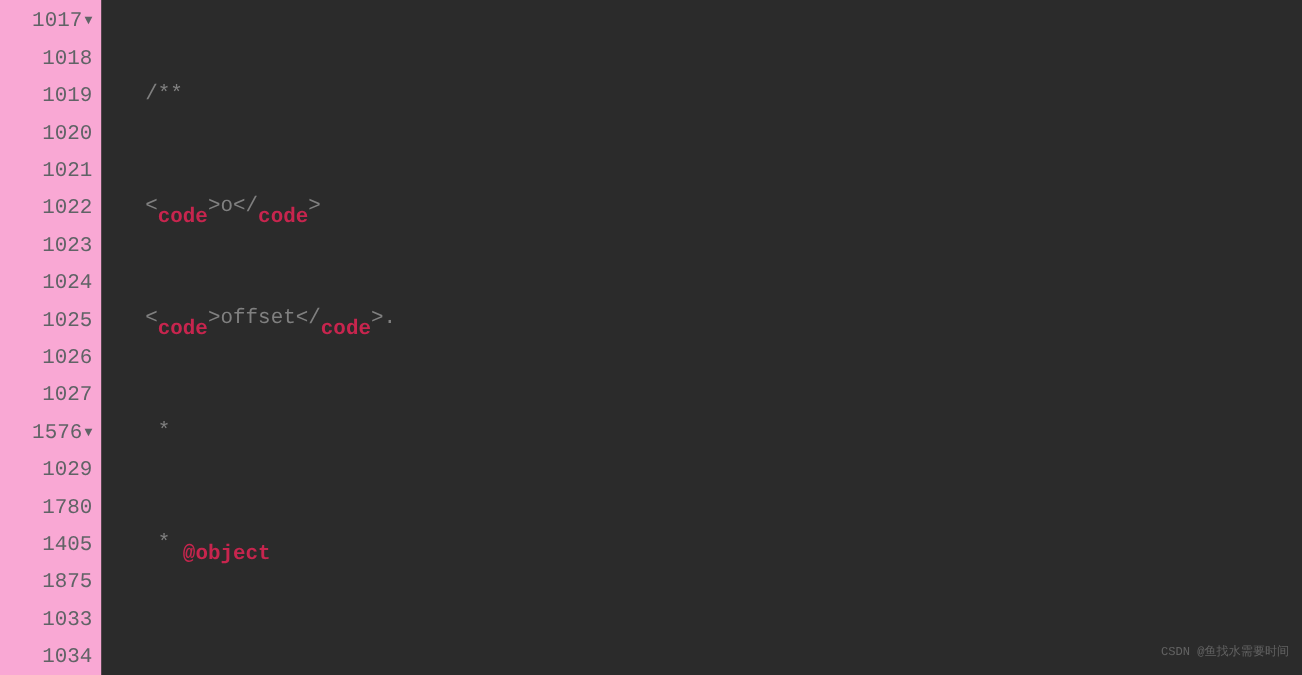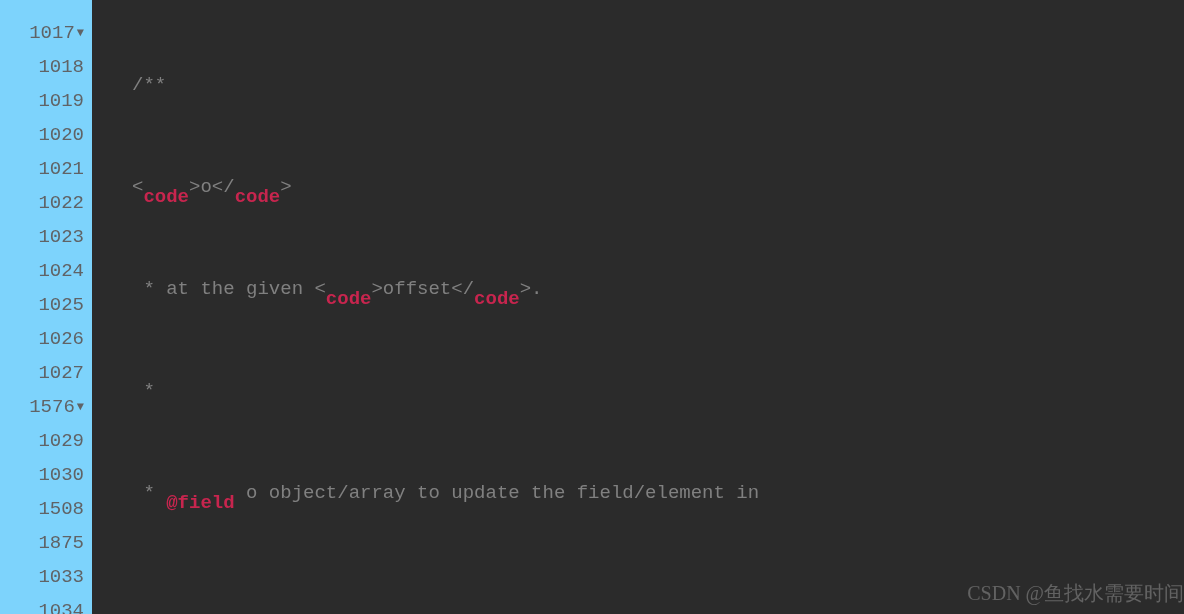--- a/index.html
+++ b/index.html
@@ -16,23 +16,23 @@
       width: 1184px;
       height: 614px;
       overflow: hidden;
       position: relative;
     }
     .editor {
       display: flex;
       height: 100%;
     }
     .gutter {
-      background: #7dd3fc;
+      background: #f9a8d4;
       color: #606366;
-      padding: 16px 8px 0 14px;
+      padding: 2px 8px 0 14px;
       text-align: right;
       user-select: none;
       min-width: 92px;
     }
     .gutter-line {
       display: flex;
       align-items: center;
       justify-content: flex-end;
       height: 34px;
     }
@@ -49,24 +49,24 @@
     .code-line {
       height: 34px;
       display: flex;
       align-items: center;
     }
     .comment { color: #808080; }
     .doc-tag { color: #c7254e; font-weight: bold; margin-top: 20px; }
     .watermark {
       position: absolute;
       bottom: 4px;
-      right: 0;
+      right: 12px;
       color: rgba(200,200,200,0.35);
-      font-size: 20px;
-      font-family: Liberation Serif, serif;
+      font-size: 11px;
+      font-family: Liberation Mono, monospace;
     }
   </style>
 </head>
 <body>
 
 <div class="editor">
   <div class="gutter">
     <div class="gutter-line">
         <span>1017</span>
         <span class="fold-marker">▼</span>
@@ -102,42 +102,42 @@
         <span>1027</span>
       </div>
     <div class="gutter-line">
         <span>1576</span>
         <span class="fold-marker">▼</span>
       </div>
     <div class="gutter-line">
         <span>1029</span>
       </div>
     <div class="gutter-line">
-        <span>1030</span>
+        <span>1780</span>
       </div>
     <div class="gutter-line">
-        <span>1508</span>
+        <span>1405</span>
       </div>
     <div class="gutter-line">
         <span>1875</span>
       </div>
     <div class="gutter-line">
         <span>1033</span>
       </div>
     <div class="gutter-line">
         <span>1034</span>
       </div>
   </div>
 
   <div class="code-area">
     <div class="code-line"><span class="comment">/**</span></div>
     <div class="code-line"><span class="comment">&lt;</span><span class="doc-tag">code</span><span class="comment">&gt;</span><span class="comment">o</span><span class="comment">&lt;/</span><span class="doc-tag">code</span><span class="comment">&gt;</span></div>
-    <div class="code-line"><span class="comment"> * at the given </span><span class="comment">&lt;</span><span class="doc-tag">code</span><span class="comment">&gt;</span><span class="comment">offset</span><span class="comment">&lt;/</span><span class="doc-tag">code</span><span class="comment">&gt;</span><span class="comment">.</span></div>
+    <div class="code-line"><span class="comment">&lt;</span><span class="doc-tag">code</span><span class="comment">&gt;</span><span class="comment">offset</span><span class="comment">&lt;/</span><span class="doc-tag">code</span><span class="comment">&gt;</span><span class="comment">.</span></div>
     <div class="code-line"><span class="comment"> *</span></div>
-    <div class="code-line"><span class="comment"> * </span><span class="doc-tag">@field</span><span class="comment"> o object/array to update the field/element in</span></div>
+    <div class="code-line"><span class="comment"> * </span><span class="doc-tag">@object</span></div>
     
     
     
     
     
     
     
     
     
     

